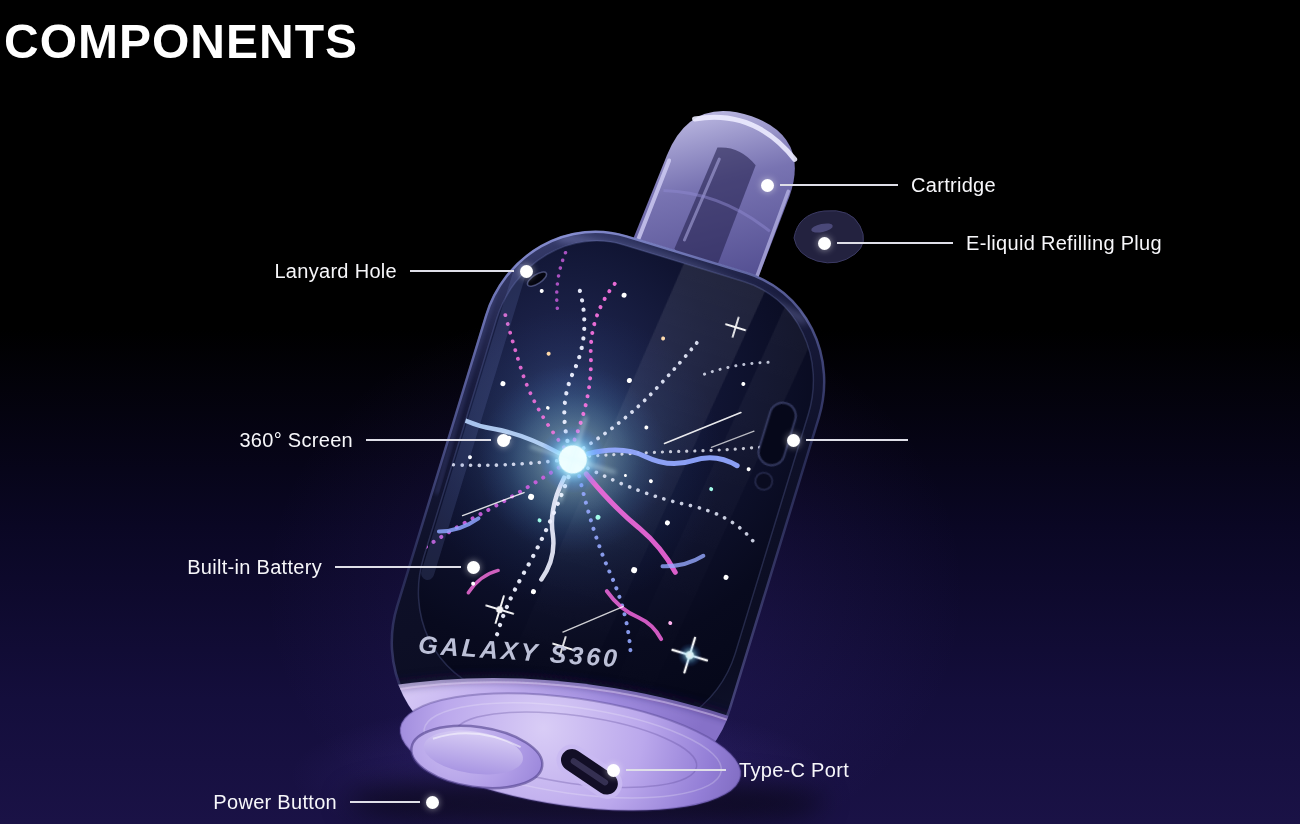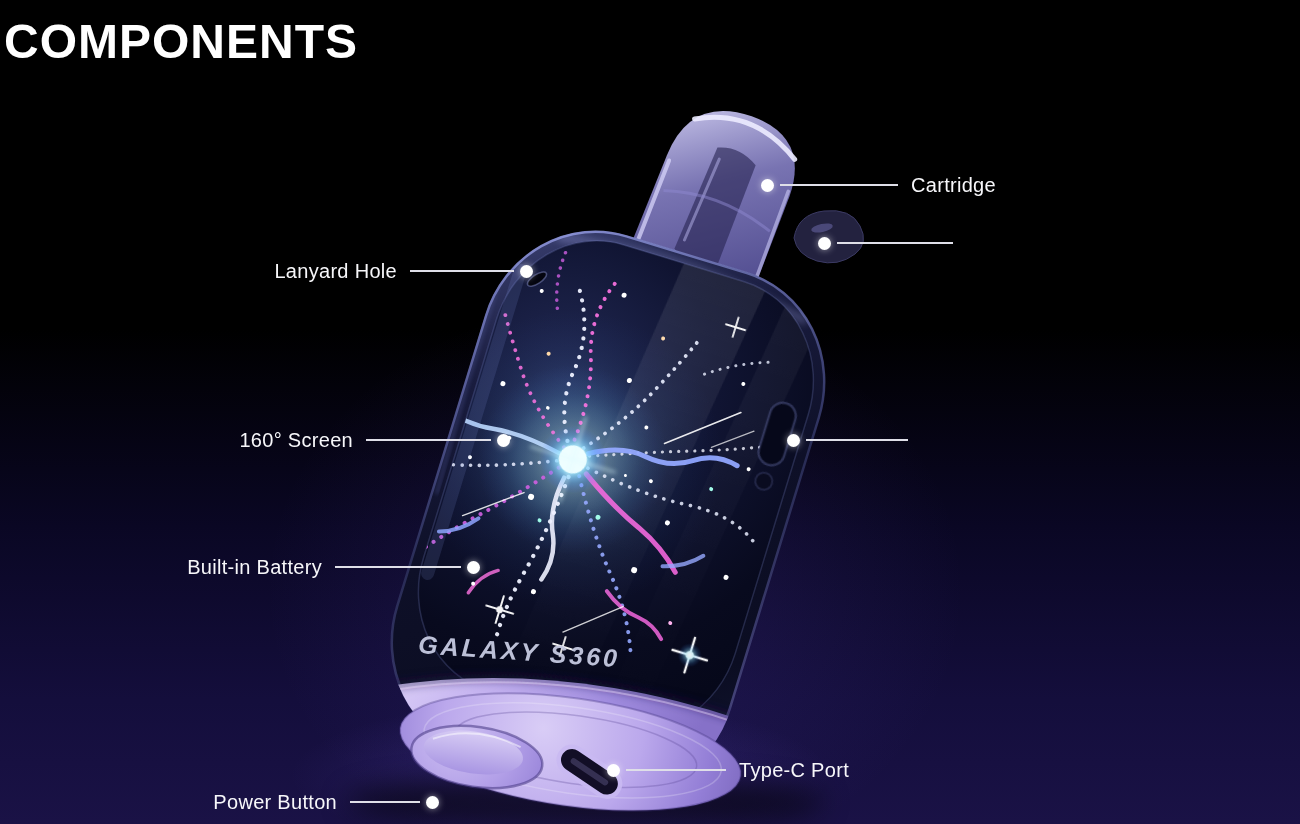--- a/index.html
+++ b/index.html
@@ -260,28 +260,29 @@
 
 <div id="callouts">
     <div class="callout right" style="top: 171px; left: 761px;">
       <span class="dot"></span>
       <span class="line" style="width: 118px;"></span>
       <span class="label">Cartridge</span>
     </div>
     <div class="callout right" style="top: 229px; left: 818px;">
       <span class="dot"></span>
       <span class="line" style="width: 116px;"></span>
+      <span class="label">E-liquid Refilling Plug</span>
     </div>
     <div class="callout left" style="top: 257px; right: 767px; margin-left: 6px;">
       <span class="label">Lanyard Hole</span>
       <span class="line" style="width: 104px;"></span>
       <span class="dot"></span>
     </div>
     <div class="callout left" style="top: 426px; right: 790px;">
-      <span class="label">160° Screen</span>
+      <span class="label">360° Screen</span>
       <span class="line" style="width: 125px;"></span>
       <span class="dot"></span>
     </div>
     <div class="callout right" style="top: 426px; left: 787px;">
       <span class="dot"></span>
       <span class="line" style="width: 102px;"></span>
     </div>
     <div class="callout left" style="top: 537px; right: 820px; margin-top: 16px;">
       <span class="label">Built-in Battery</span>
       <span class="line" style="width: 126px;"></span>

